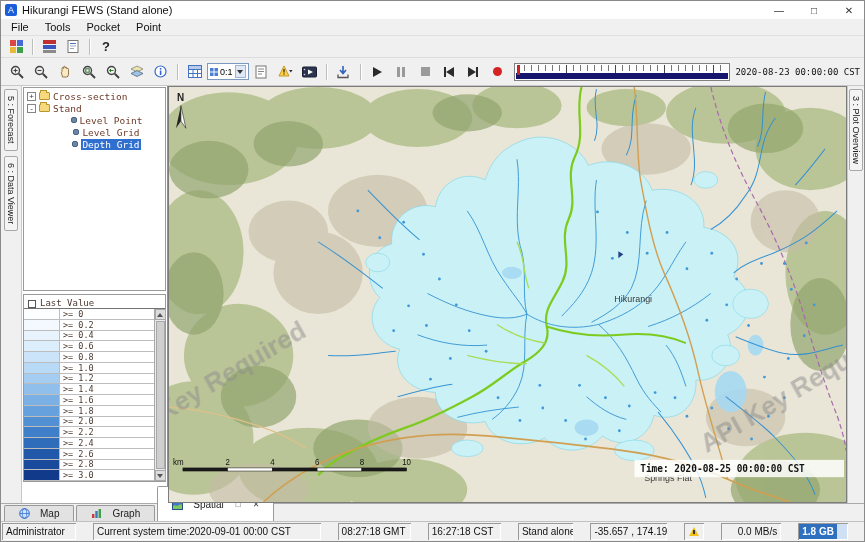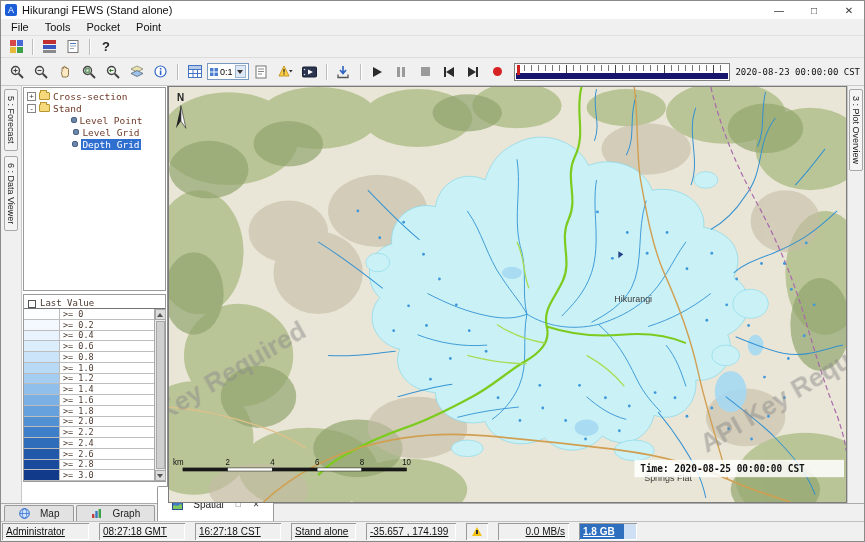--- a/index.html
+++ b/index.html
@@ -72,21 +72,21 @@
 
   
   .bottom-tabs { height:18px; background:#f0f0f0; border-top:1px solid #aaa; display:flex; align-items:flex-end; padding-left:3px; gap:2px; flex:none; }
   .btab { height:16px; display:flex; align-items:center; gap:10px; padding:0 14px; font-size:10px; color:#222; border:1px solid #999; border-bottom:none; background:#e2e2e2; border-radius:2px 2px 0 0; }
   .btab.active { background:#fff; height:35px; }
   .btab .mini { font-size:8px; color:#444; margin-left:2px; }
   .logsrow { height:17px; background:#f0f0f0; border-top:1px solid #cfcfcf; display:flex; align-items:center; padding-left:2px; flex:none; }
   .logsbtn { height:14px; font-size:9.5px; padding:0 7px; border:1px solid #999; background:#f5f5f5; border-radius:2px; display:flex; align-items:center; color:#222; }
 
   .statusbar { height:20px; display:flex; align-items:stretch; background:#f0f0f0; border-top:1px solid #c0c0c0; font-size:10px; color:#111; flex:none; }
-  .scell { margin:1px 9px 1px 1px; padding:0 4px; display:flex; align-items:center; white-space:nowrap; overflow:hidden; background:#f0f0f0; box-shadow:inset 1px 1px 0 #9a9a9a, inset -1px -1px 0 #ffffff;text-decoration:underline; }
+  .scell { margin:1px 16px 1px 1px; padding:0 4px; display:flex; align-items:center; white-space:nowrap; overflow:hidden; background:#f0f0f0; box-shadow:inset 1px 1px 0 #9a9a9a, inset -1px -1px 0 #ffffff; }
   .scell.right { justify-content:flex-end; }
   .scell.mem { background:linear-gradient(to right,#2e6fc0 0 78%,#cfe0f4 78%); color:#fff; font-weight:bold; justify-content:flex-start; }
   .warn-tri { width:0; height:0; border-left:5px solid transparent; border-right:5px solid transparent; border-bottom:9px solid #f2c218; position:relative; }
   .warn-tri::after { content:""; position:absolute; left:-1px; top:3px; width:2px; height:4px; background:#333; }
 
   .isvg { display:block; }
 </style>
 </head>
 <body>
 
@@ -627,20 +627,21 @@
         </svg>
       <span>Spatial</span>
       <span class="mini">□</span>
       <span class="mini">✕</span>
     </span>
   </div>
 
 
   <div class="statusbar">
     <span class="scell" style="width:87px">Administrator</span>
+    <span class="scell" style="width:271px">Current system time:2020-09-01 00:00 CST</span>
     <span class="scell" style="width:86px">08:27:18 GMT</span>
     <span class="scell" style="width:86px">16:27:18 CST</span>
     <span class="scell" style="width:65px">Stand alone</span>
     <span class="scell" style="width:90px">-35.657 , 174.199</span>
     <span class="scell" style="width:22px;justify-content:center">
         <span class="warn-tri"></span>
       </span>
     <span class="scell right" style="width:71px">0.0 MB/s</span>
     <span class="scell mem" style="width:58px">1.8 GB</span>
   </div>

